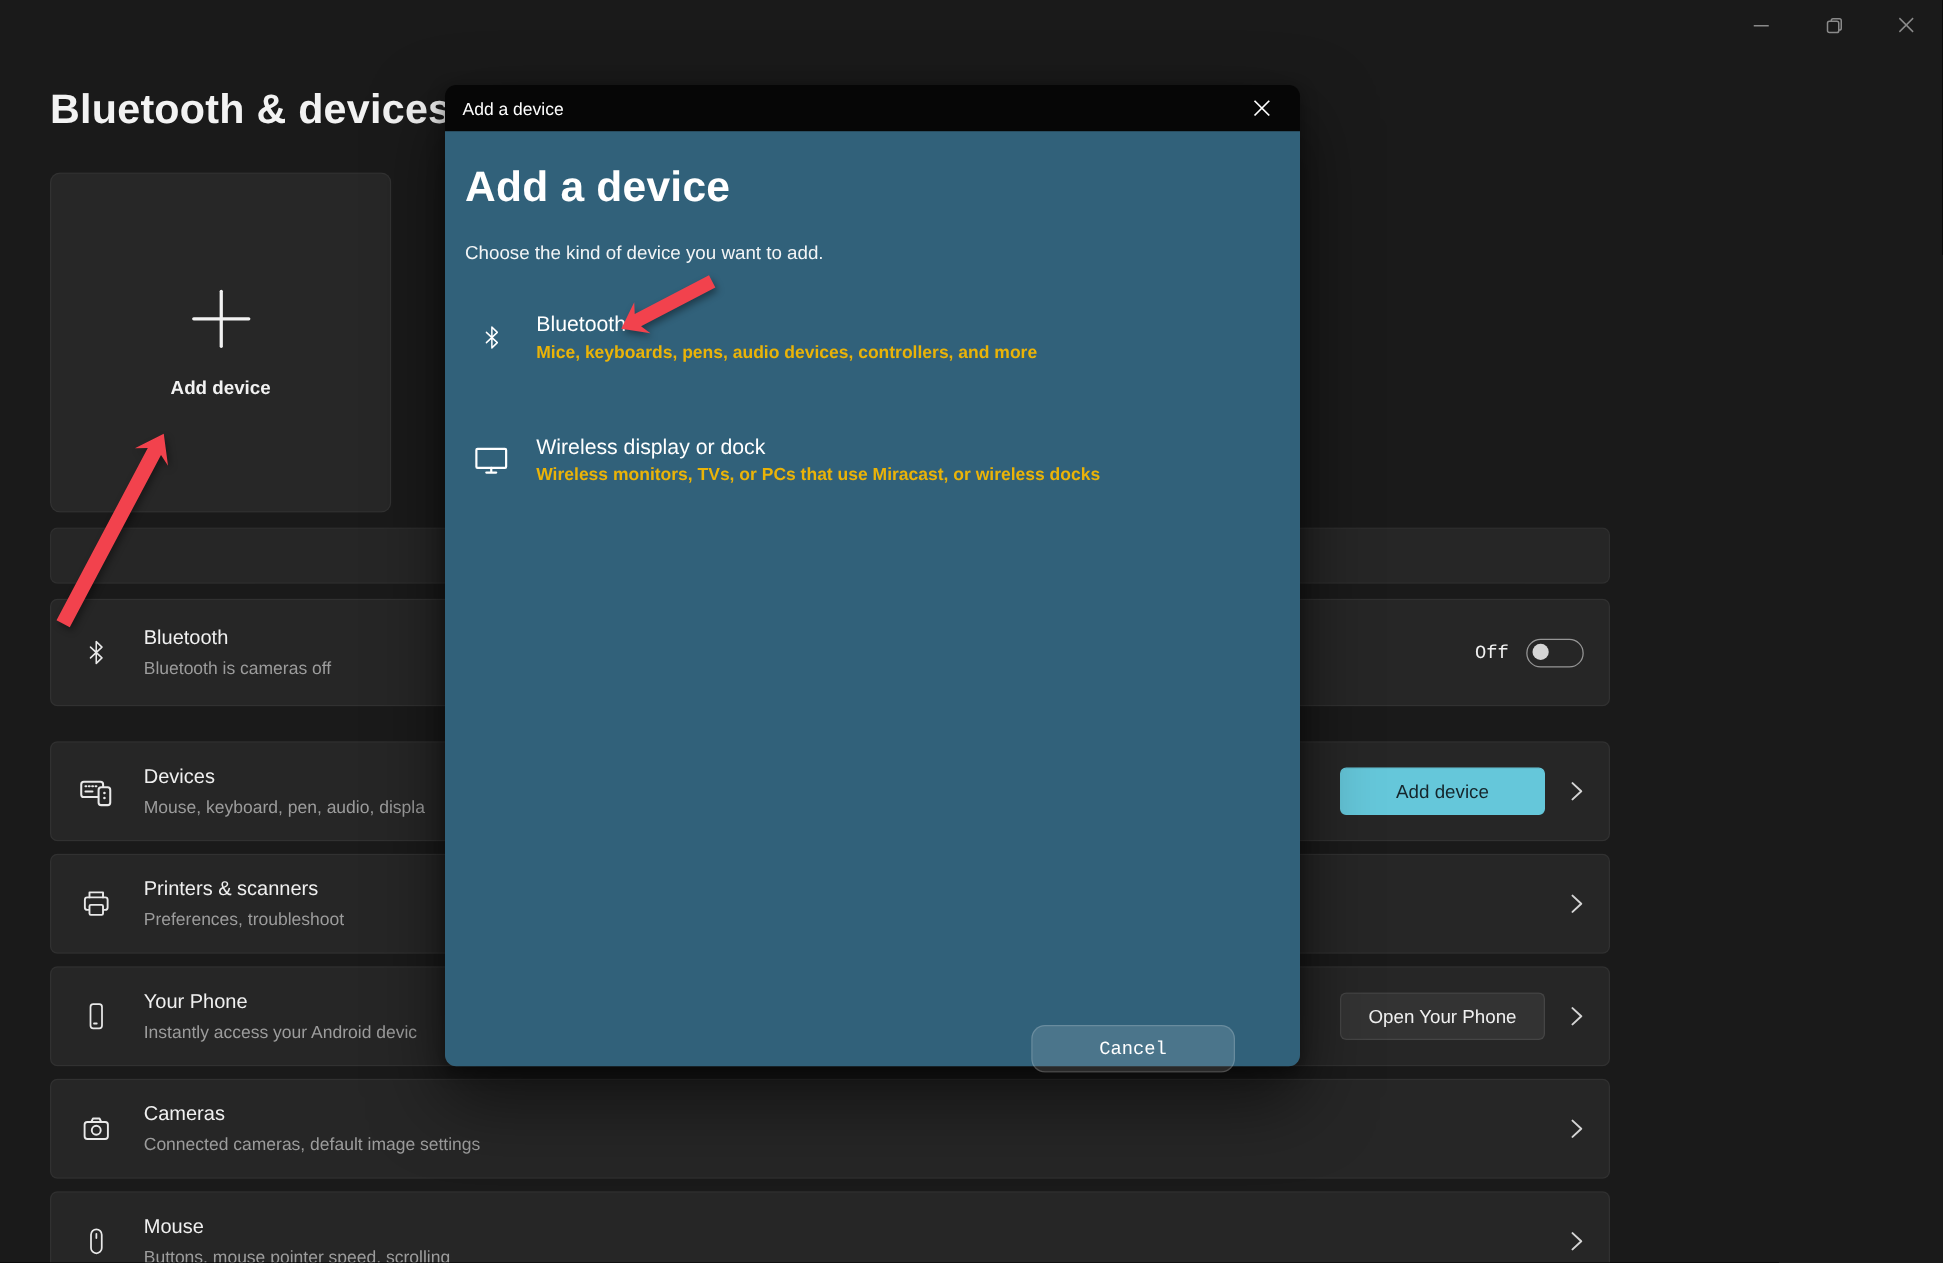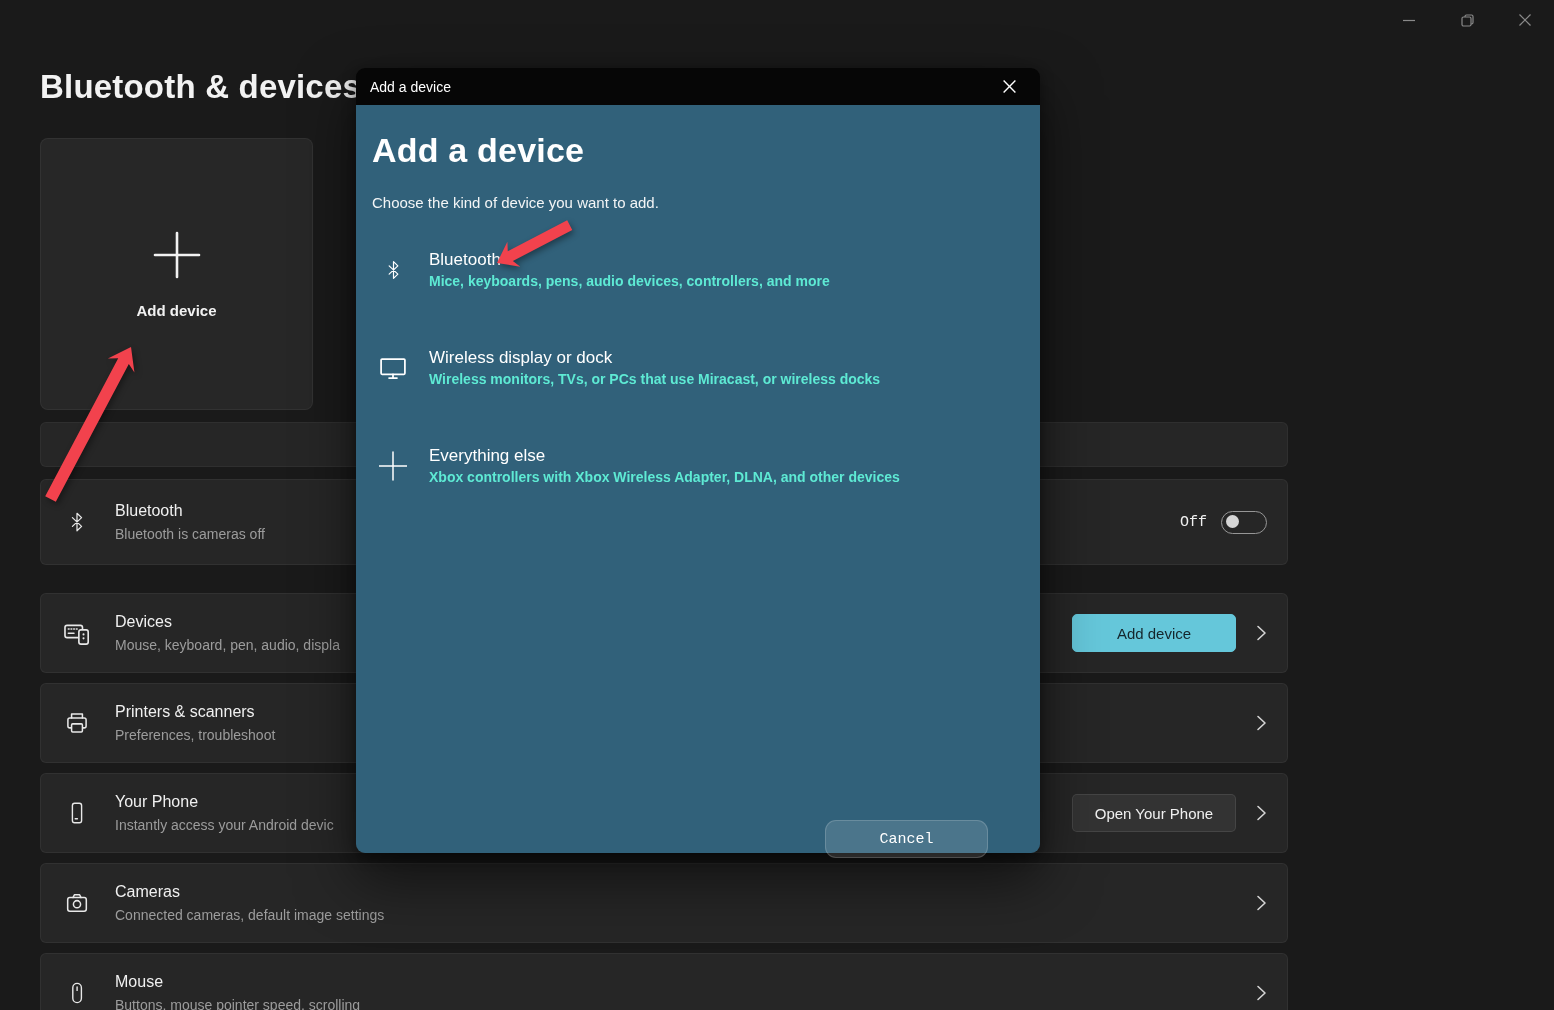--- a/index.html
+++ b/index.html
@@ -67,21 +67,21 @@
   .dialog-body{
     position:absolute;left:0;top:37px;right:0;bottom:0;background:#31617a;
     border-radius:0 0 9px 9px;color:#fff;
   }
   .dialog-heading{margin:26px 0 0 16px;font-size:34px;font-weight:600;color:#ffffff;letter-spacing:.2px;}
   .dialog-sub{margin:24px 0 12px 16px;font-size:15px;color:#f3f5f6;}
   .opts{margin:33px 0 0 16px;}
   .opt{display:flex;align-items:center;margin-bottom:46px;height:52px;}
   .opt-icon{width:42px;display:flex;justify-content:center;margin-right:15px;color:#ffffff;flex:0 0 auto;}
   .opt-title{font-size:17px;color:#ffffff;line-height:23px;}
-  .opt-desc{font-size:14px;font-weight:700;color:#5eead4;line-height:21px;}
+  .opt-desc{font-size:14px;font-weight:700;color:#eab308;line-height:21px;}
   .cancel-btn{
     position:absolute;left:469px;top:715px;width:163px;height:38px;
     background:rgba(255,255,255,.13);border:1px solid rgba(255,255,255,.17);
     border-radius:11px;color:#ffffff;font-size:15px;font-family:Liberation Mono, monospace;
     display:flex;align-items:center;justify-content:center;box-sizing:border-box;
   }
   
   .arrow-svg{position:absolute;z-index:20;filter:drop-shadow(2px 3px 3px rgba(0,0,0,.38));}
   svg{display:block;}
 </style>
@@ -284,32 +284,20 @@
               <line x1="12" y1="17.4" x2="12" y2="20.2"></line>
               <line x1="8.6" y1="20.6" x2="15.4" y2="20.6"></line>
             </svg>
           </span>
           <div class="opt-text">
             <div class="opt-title">Wireless display or dock</div>
             <div class="opt-desc">Wireless monitors, TVs, or PCs that use Miracast, or wireless docks</div>
           </div>
         </div>
 
-        <div class="opt">
-          <span class="opt-icon">
-            <svg width="28" height="30" viewBox="0 0 28 30" stroke="currentColor" stroke-width="1.5" stroke-linecap="round">
-                <line x1="14" y1="1" x2="14" y2="29"></line>
-                <line x1="0" y1="15" x2="28" y2="15"></line>
-              </svg>
-          </span>
-          <div class="opt-text">
-            <div class="opt-title">Everything else</div>
-            <div class="opt-desc">Xbox controllers with Xbox Wireless Adapter, DLNA, and other devices</div>
-          </div>
-        </div>
       </div>
 
       <button class="cancel-btn">Cancel</button>
     </div>
   </div>
 
   <svg class="arrow-svg" style="left:460px;top:210px;" width="130" height="72">
     <g transform="translate(37,53) rotate(-27.5)">
       <polygon points="0,0 19,-14 15,-5.5 82,-5.5 82,5.5 15,5.5 19,14" fill="#f2424d"></polygon>
     </g>

